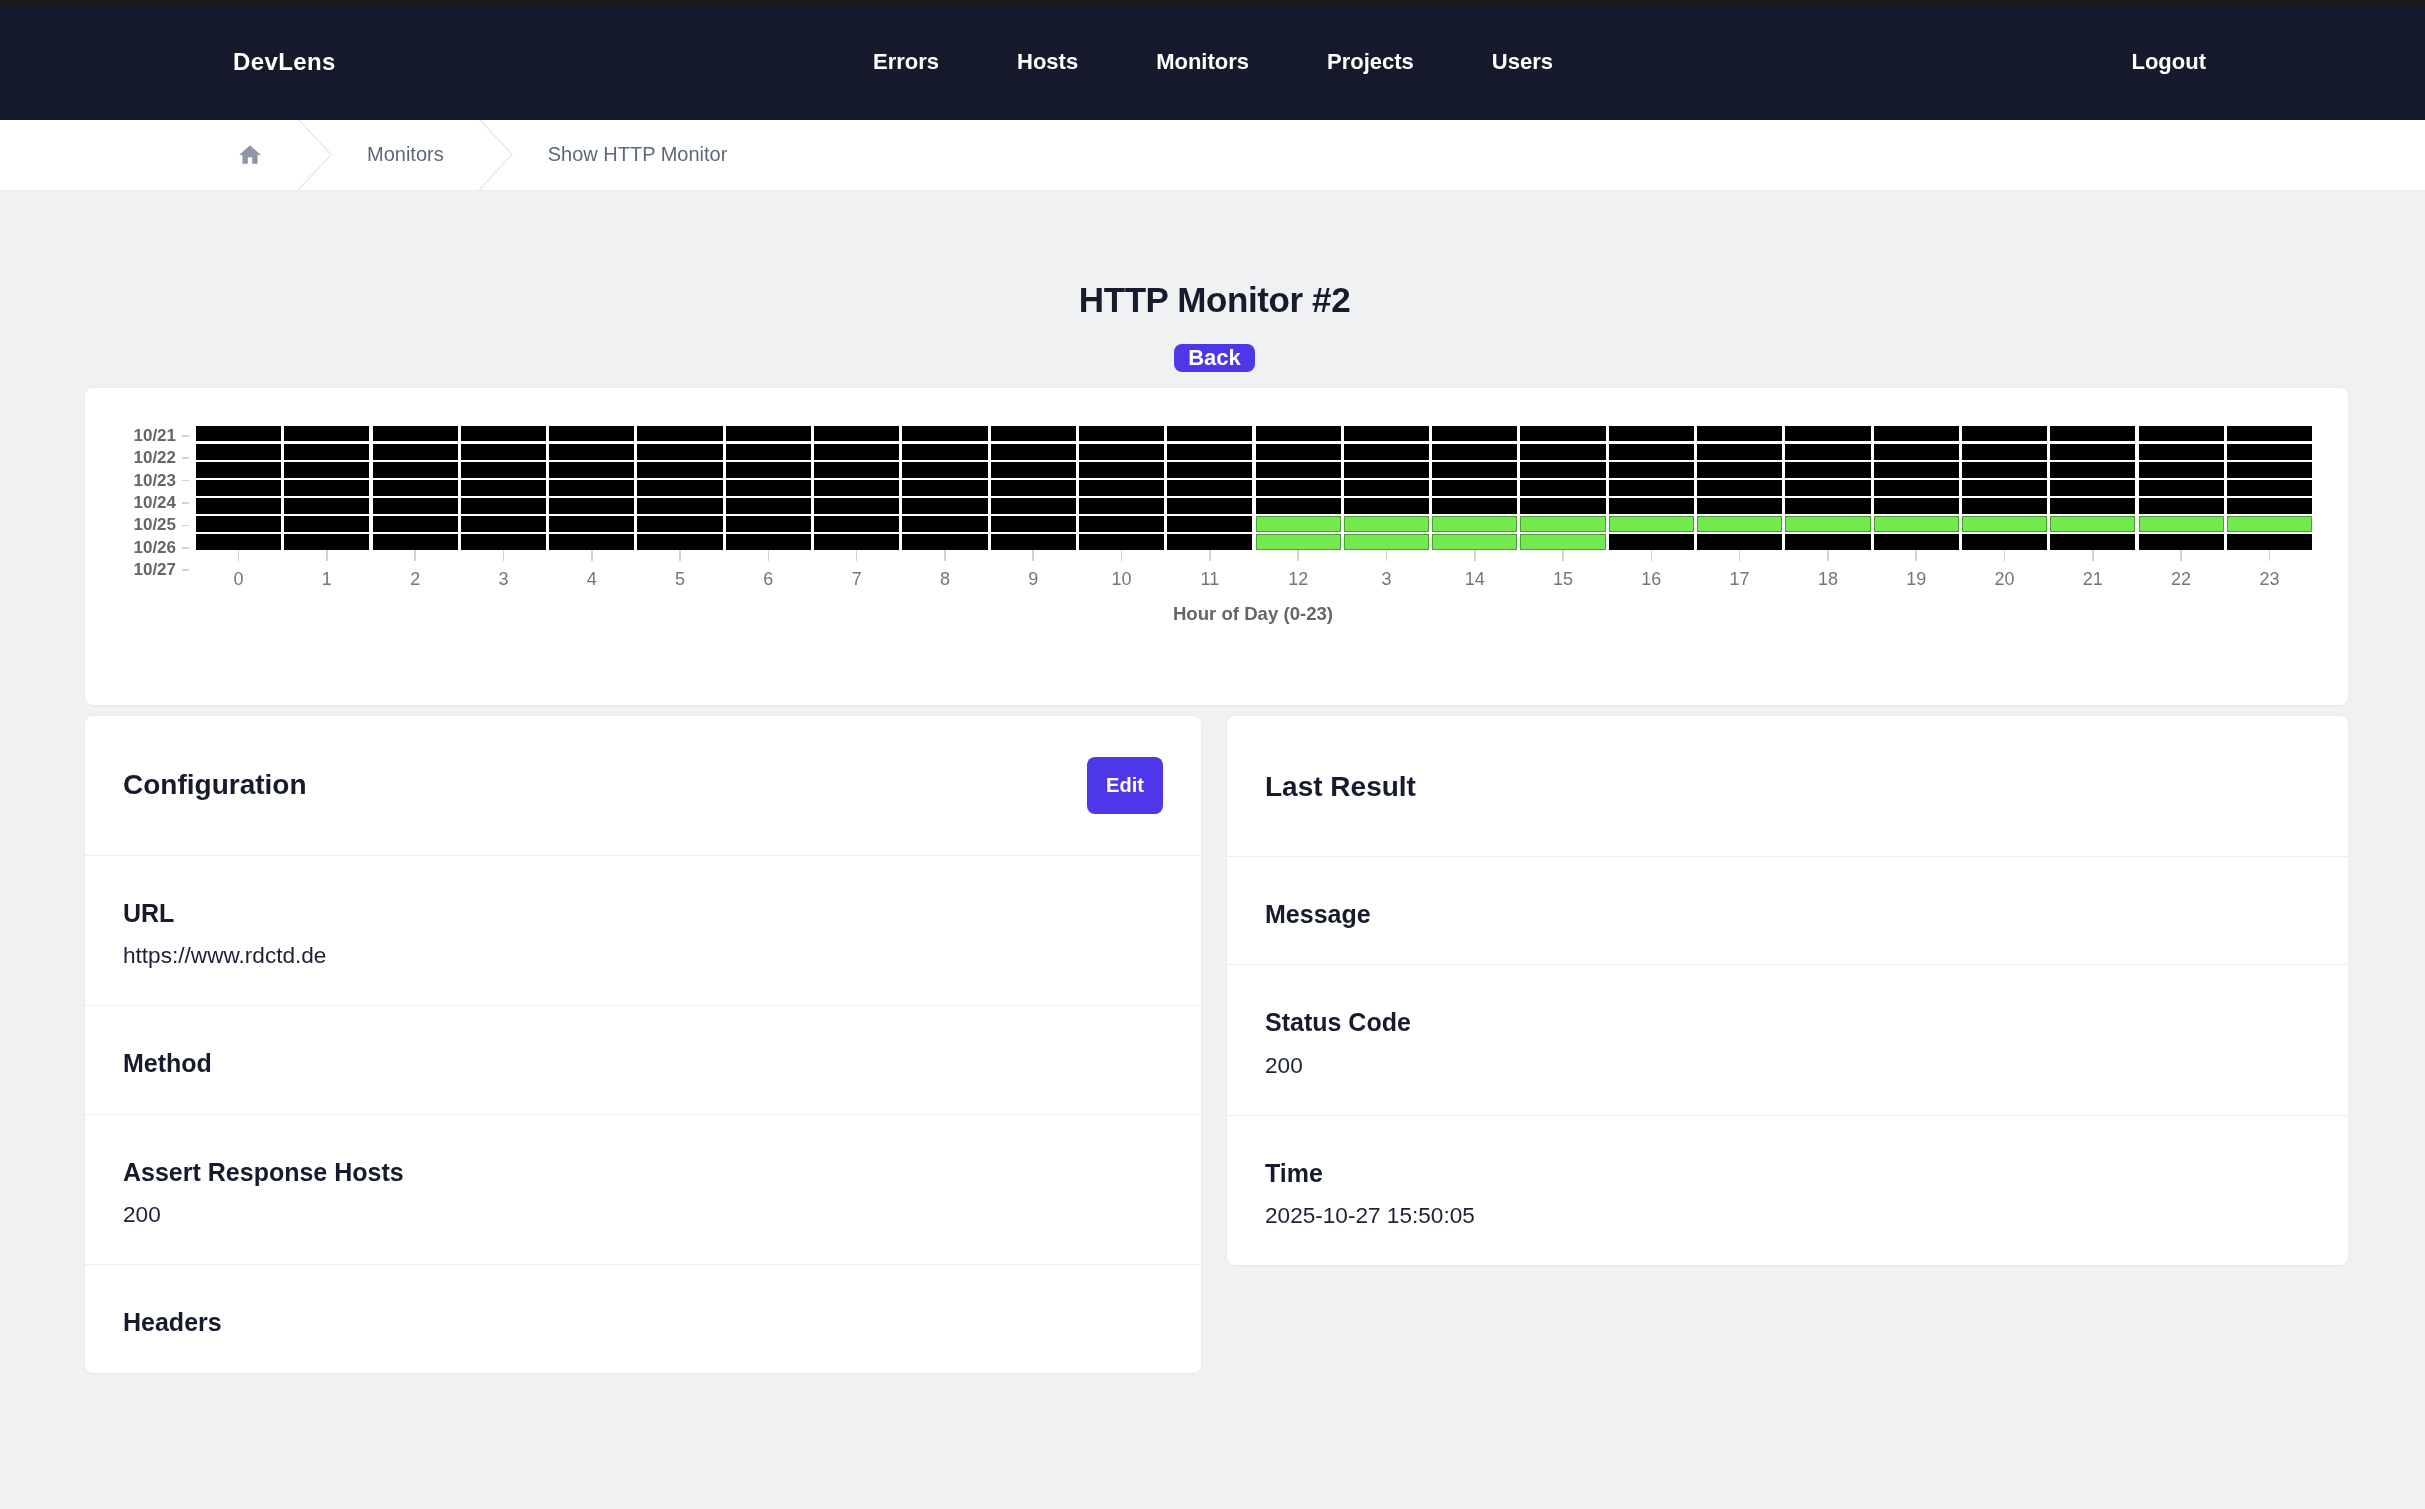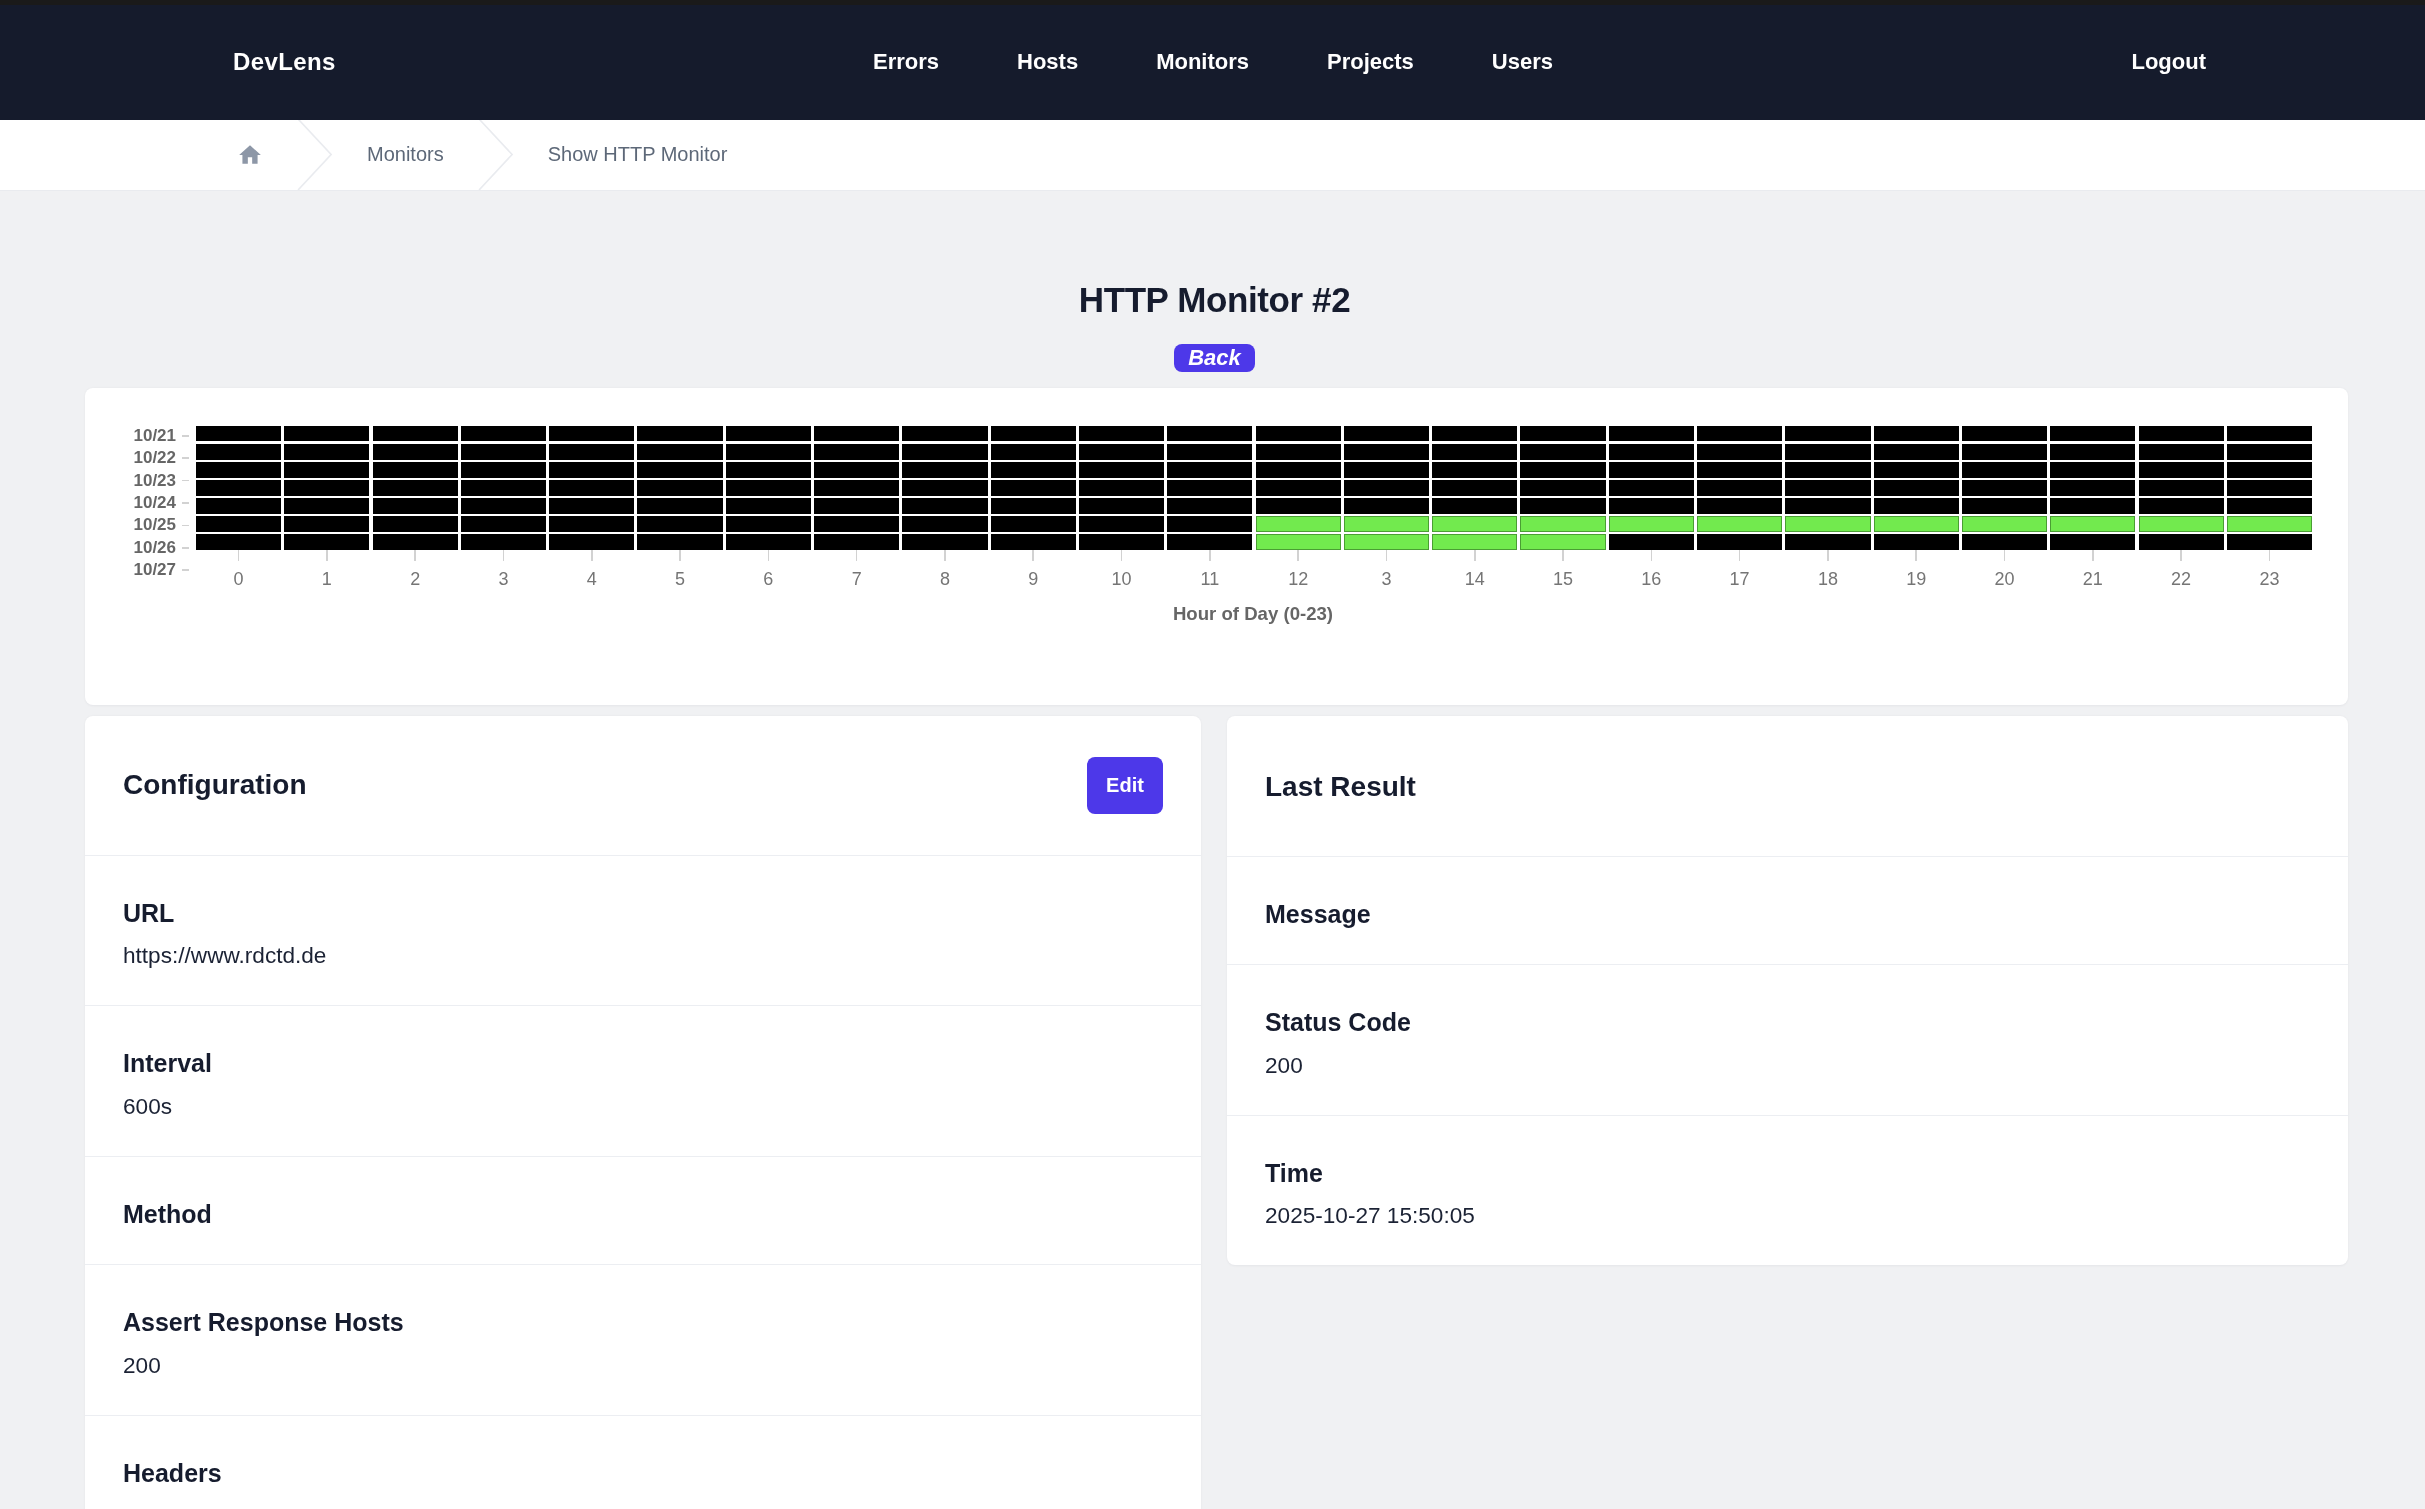--- a/index.html
+++ b/index.html
@@ -43,21 +43,21 @@
   .page-head {
     margin:66px 82px 0 85px; height:58px;
     display:flex; align-items:center; justify-content:space-between;flex-direction:column;
   }
   .page-title { font-size:35px; font-weight:bold; color:#161c2e; letter-spacing:-0.4px; }
   .btn {
     background:#4d38e9; color:#fff; font-weight:bold; border:none;
     border-radius:8px; cursor:pointer; font-family:inherit;
     display:flex; align-items:center; justify-content:center;
   }
-  .btn-back { width:81px; height:58px; font-size:22px;font-style:italic; }
+  .btn-back { width:81px; height:58px; font-size:22px; }
   .btn-edit { width:76px; height:57px; font-size:20px; }
   
   .card {
     background:#fff; border-radius:8px;
     box-shadow:0 0.8px 2.4px rgba(21,27,44,.05);
   }
   .chart-card {
     position:relative; margin:73px 0 0 85px;
     width:2263px; height:317px;
   }
@@ -450,24 +450,20 @@
   <section class="card config-card">
     <div class="card-head">
       <h2 class="card-title">Configuration</h2>
       <button class="btn btn-edit">Edit</button>
     </div>
     <div class="field-row">
       <div class="field-label">URL</div>
       <div class="field-value">https://www.rdctd.de</div>
     </div>
     <div class="field-row">
-      <div class="field-label">Interval</div>
-      <div class="field-value">600s</div>
-    </div>
-    <div class="field-row">
       <div class="field-label">Method</div>
     </div>
     <div class="field-row">
       <div class="field-label">Assert Response Hosts</div>
       <div class="field-value">200</div>
     </div>
     <div class="field-row">
       <div class="field-label">Headers</div>
       <div class="field-value"></div>
     </div>

